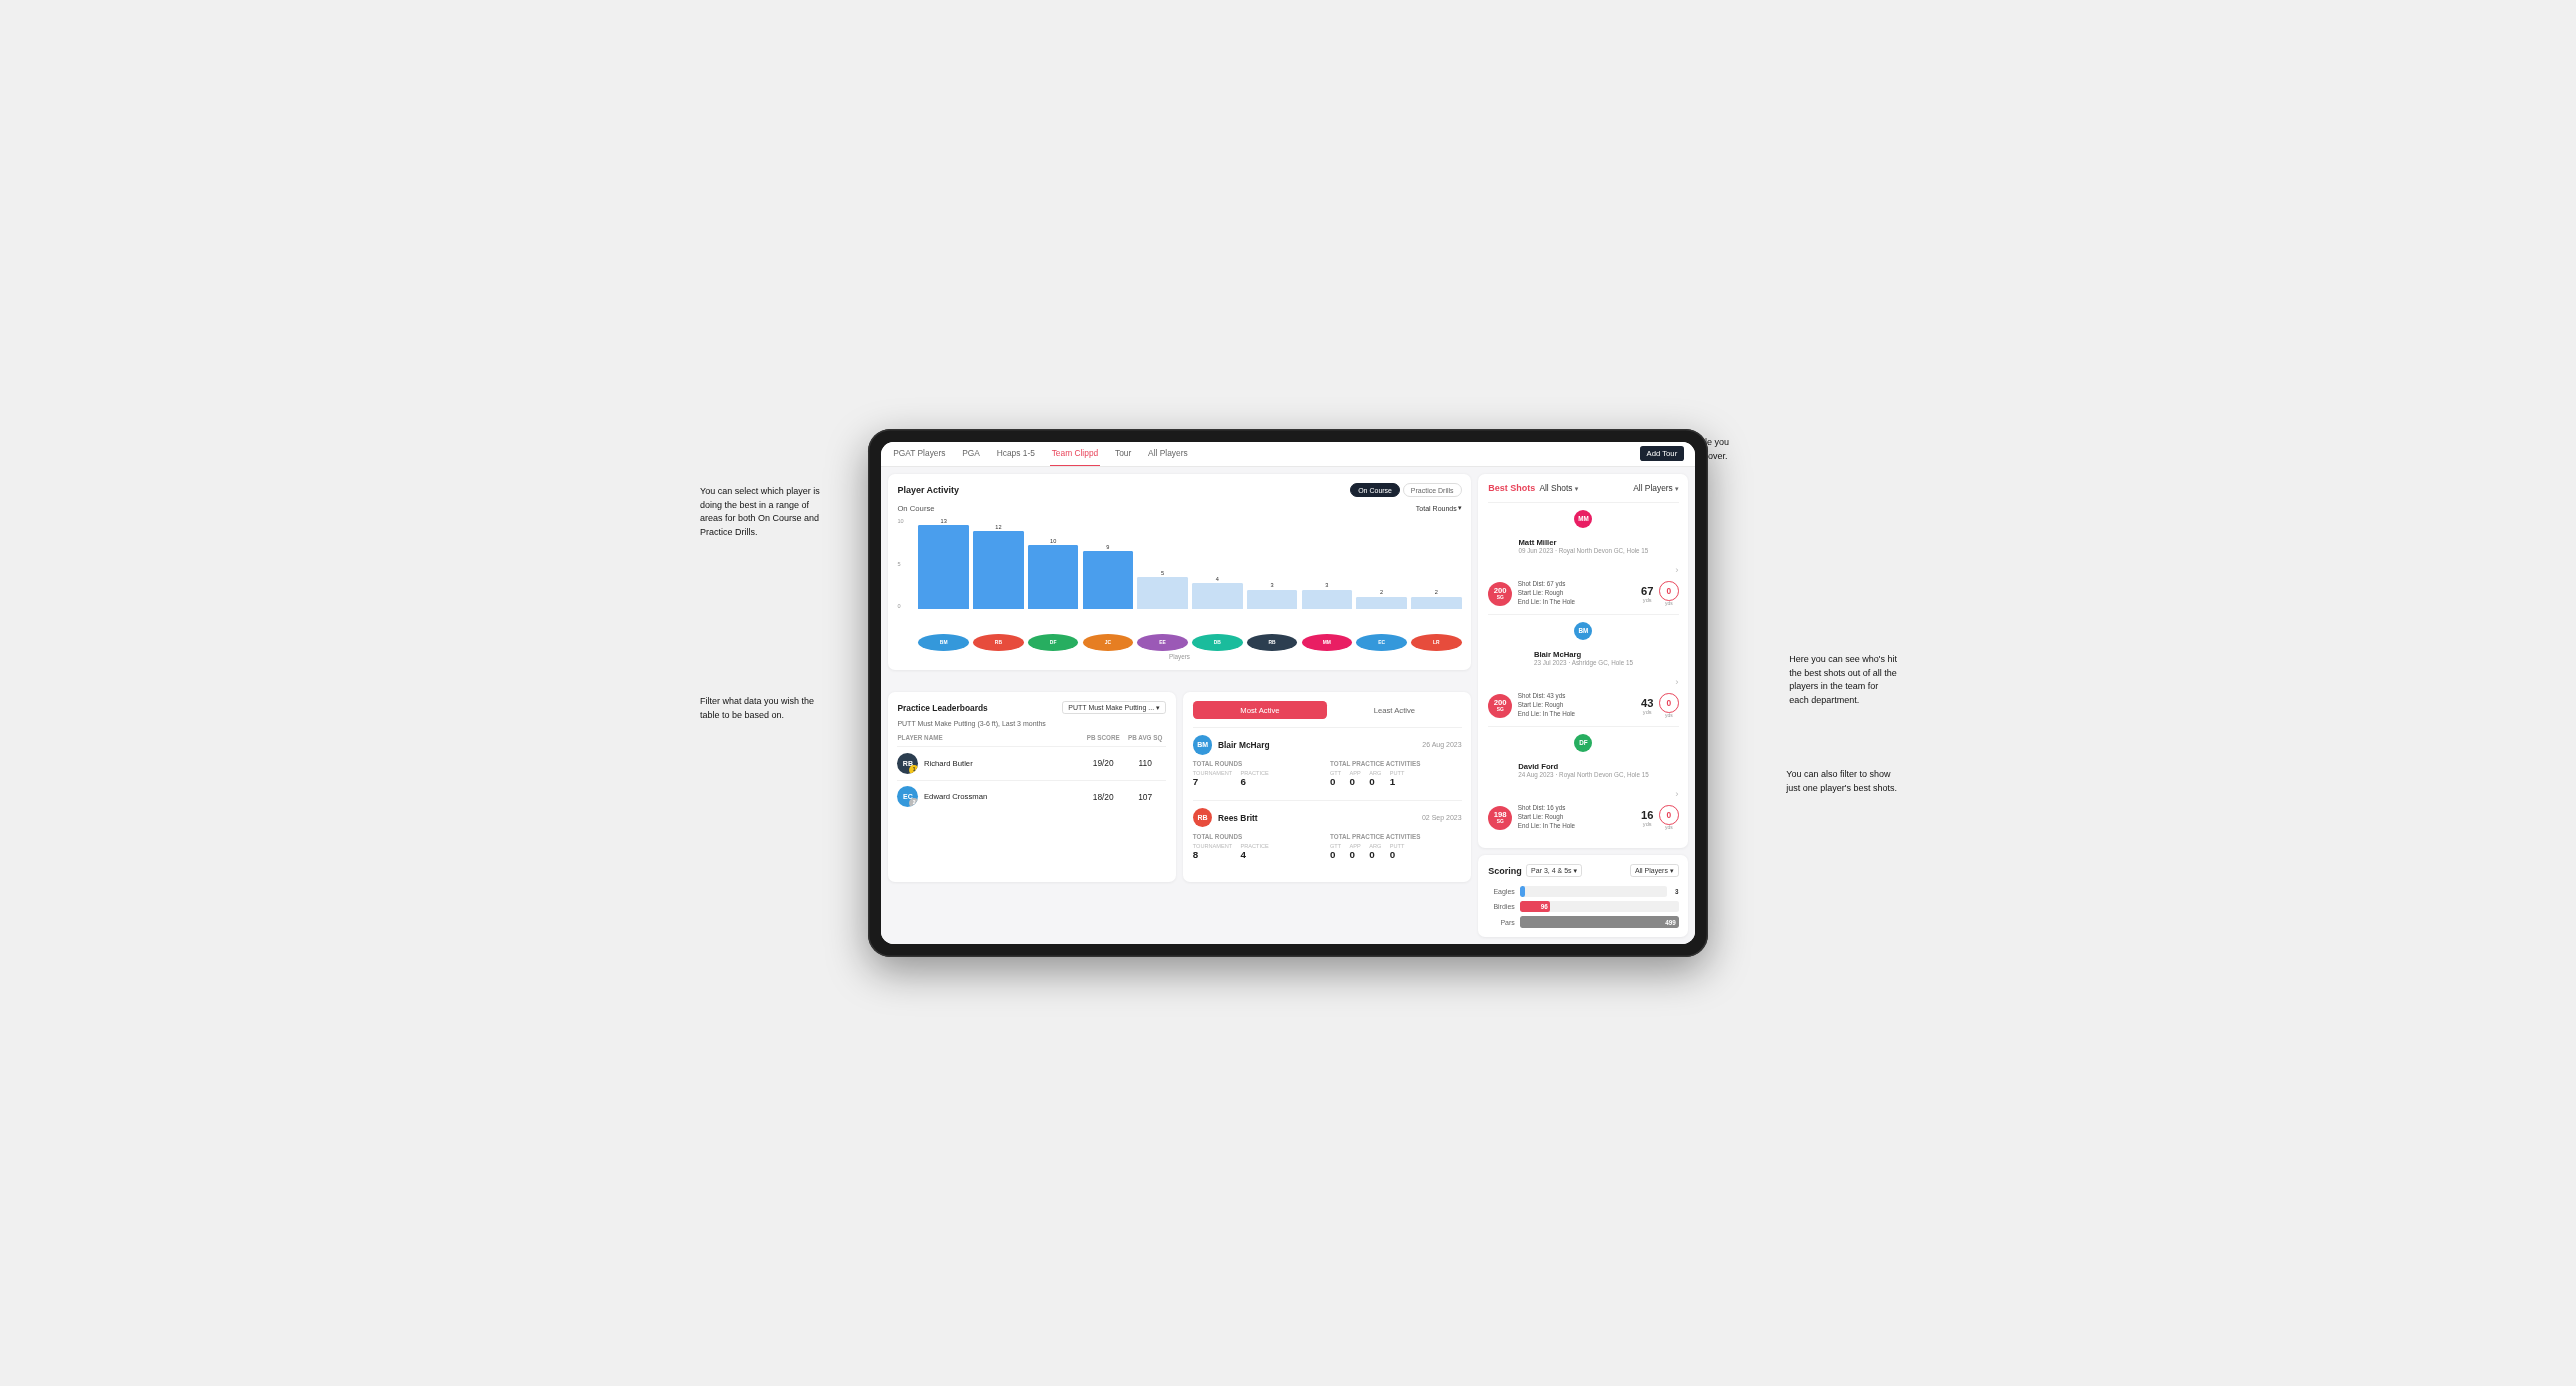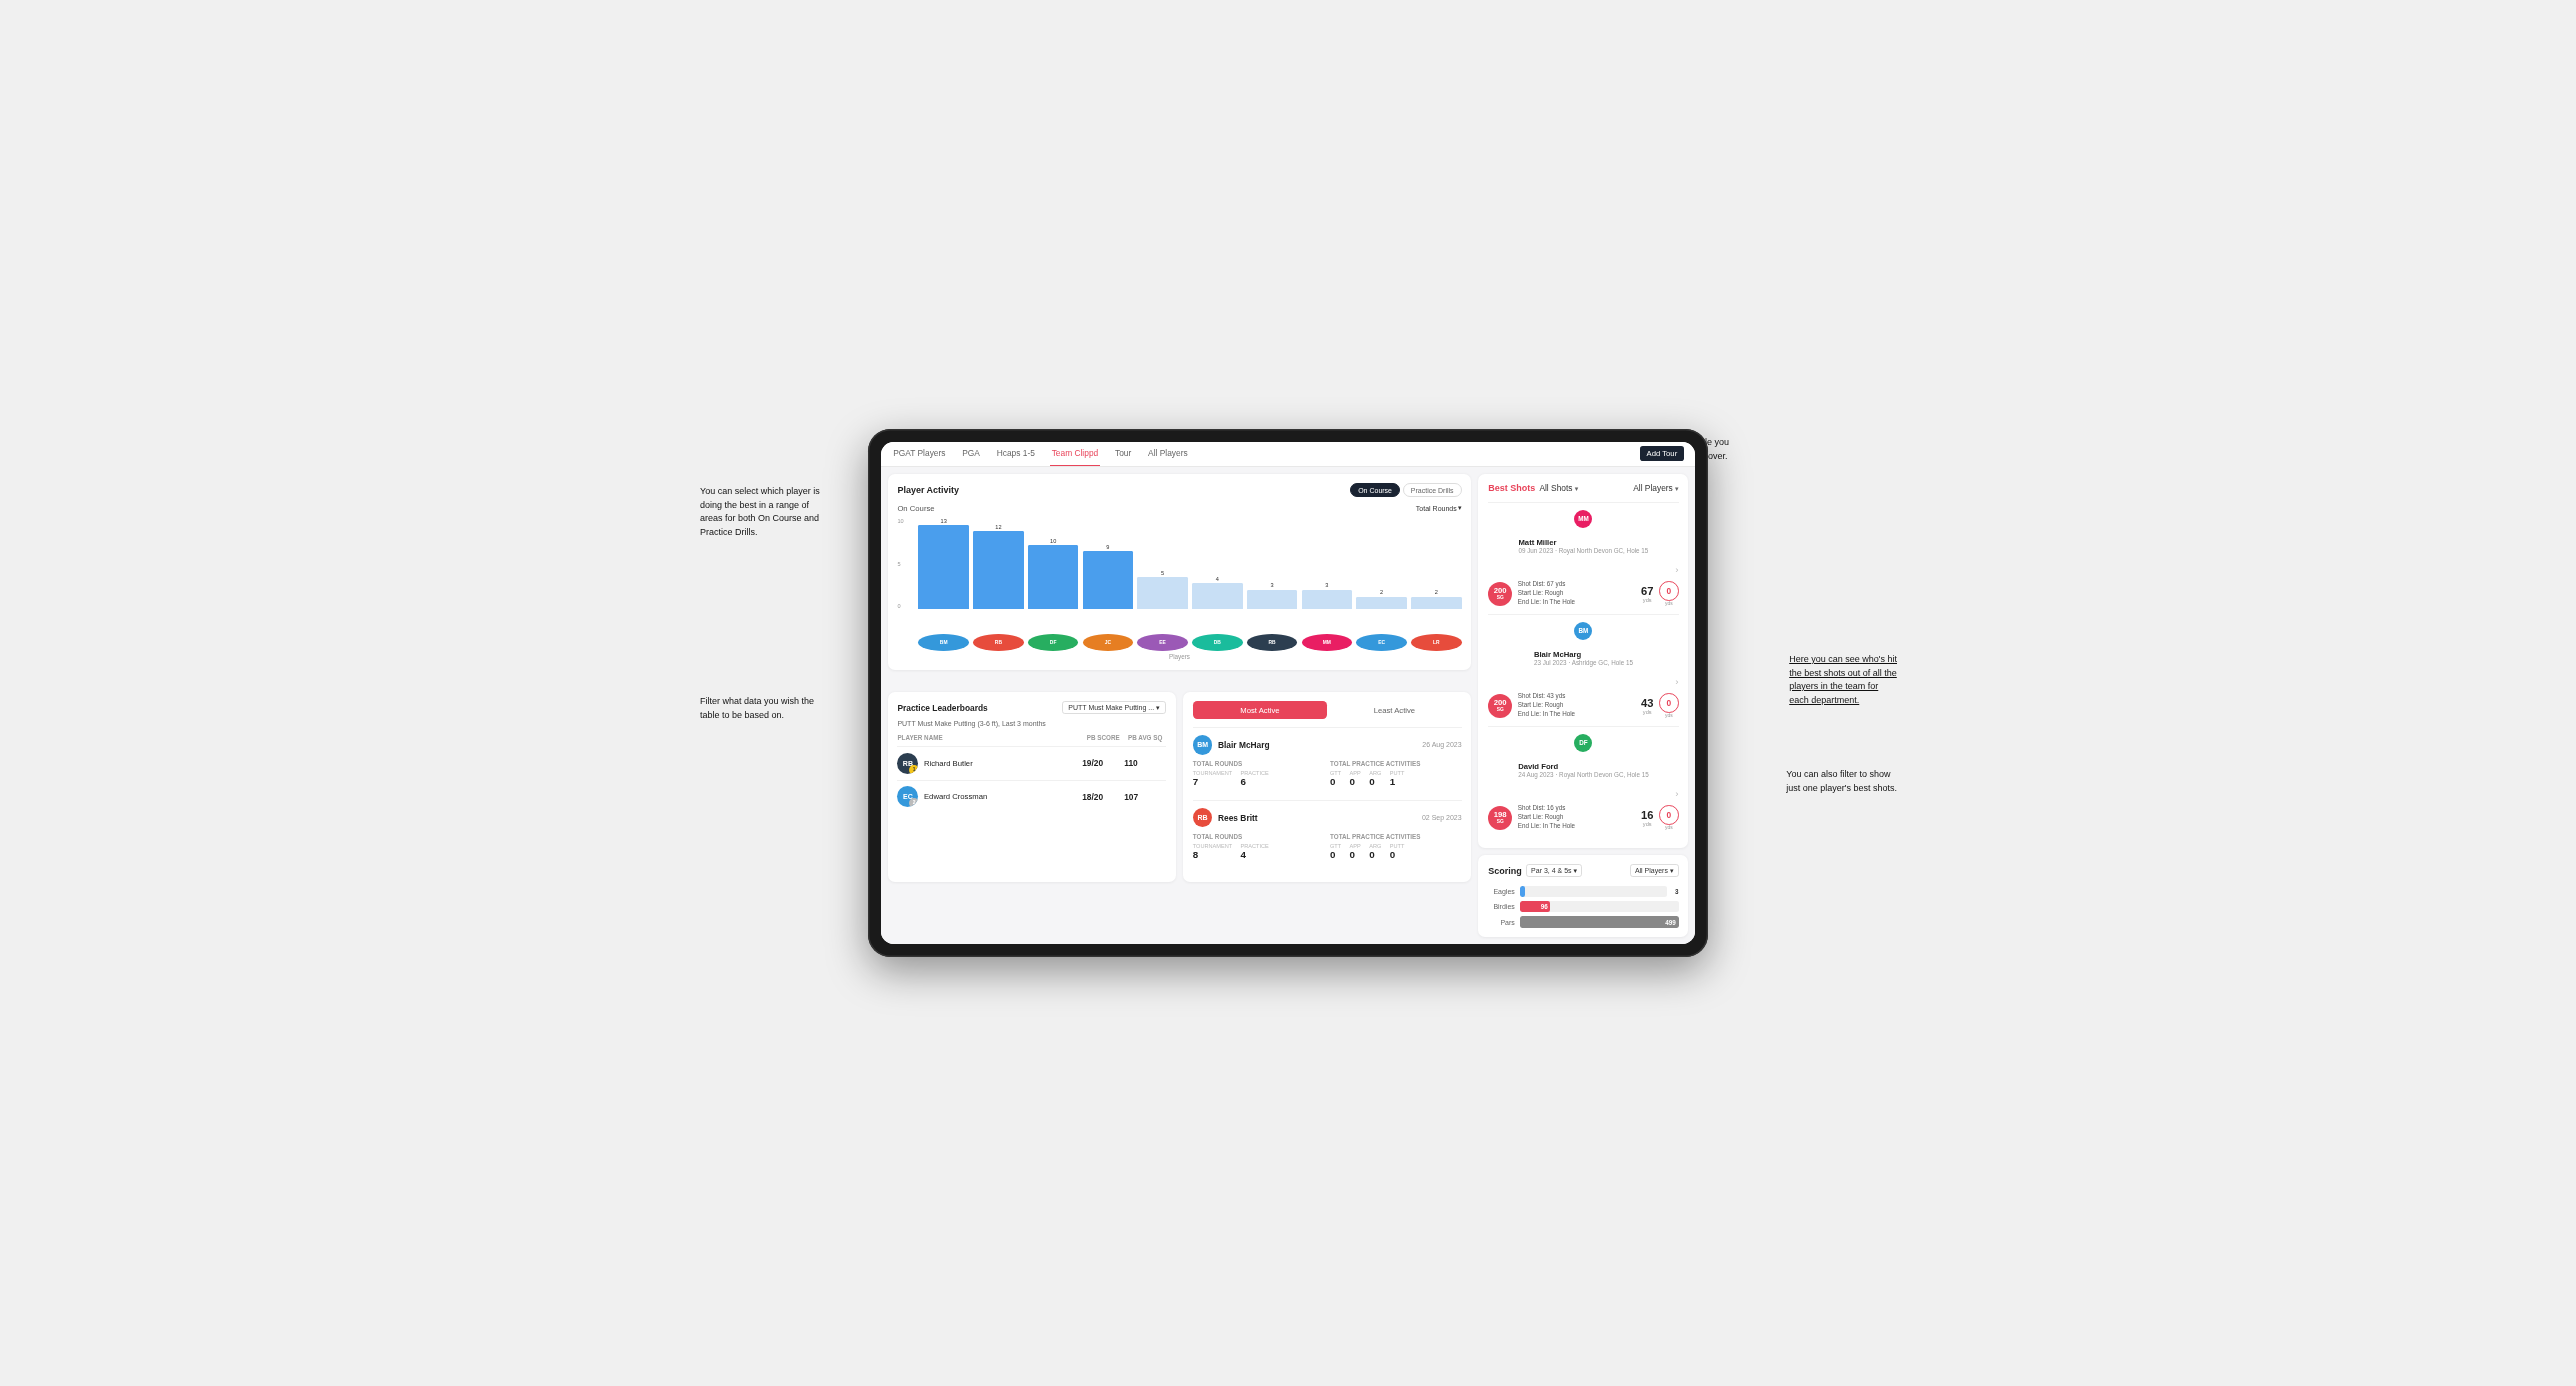--- a/index.html
+++ b/index.html
@@ -447,22 +447,23 @@
       font-size: 4.9px;
       font-weight: 700;
       display: flex;
       align-items: center;
       justify-content: center;
     }
     .rank-gold { background: #f5c518; color: #333; }
     .rank-silver { background: #bbb; color: #fff; }
     .score-val {
       font-size: 8.4px;
-      font-weight: 700;
+      font-weight: 400;
       color: #222;
+      text-align: center;
     }
 
     
     .right-panel {
       display: flex;
       flex-direction: column;
       gap: 7px;
     }
 
     
@@ -790,21 +791,21 @@
 areas for both On Course and
 Practice Drills.</span>
   </div>
 
   <div class="annotation annotation-left-bottom">
     <span style="white-space:pre-line;">Filter what data you wish the
 table to be based on.</span>
   </div>
 
   <div class="annotation annotation-right-mid">
-    <span style="white-space:pre-line;text-decoration:underline;">Here you can see who's hit
+    <span style="white-space:pre-line;">Here you can see who's hit
 the best shots out of all the
 players in the team for
 each department.</span>
   </div>
 
   <div class="annotation annotation-right-bottom">
     <span style="white-space:pre-line;">You can also filter to show
 just one player's best shots.</span>
   </div>
 

